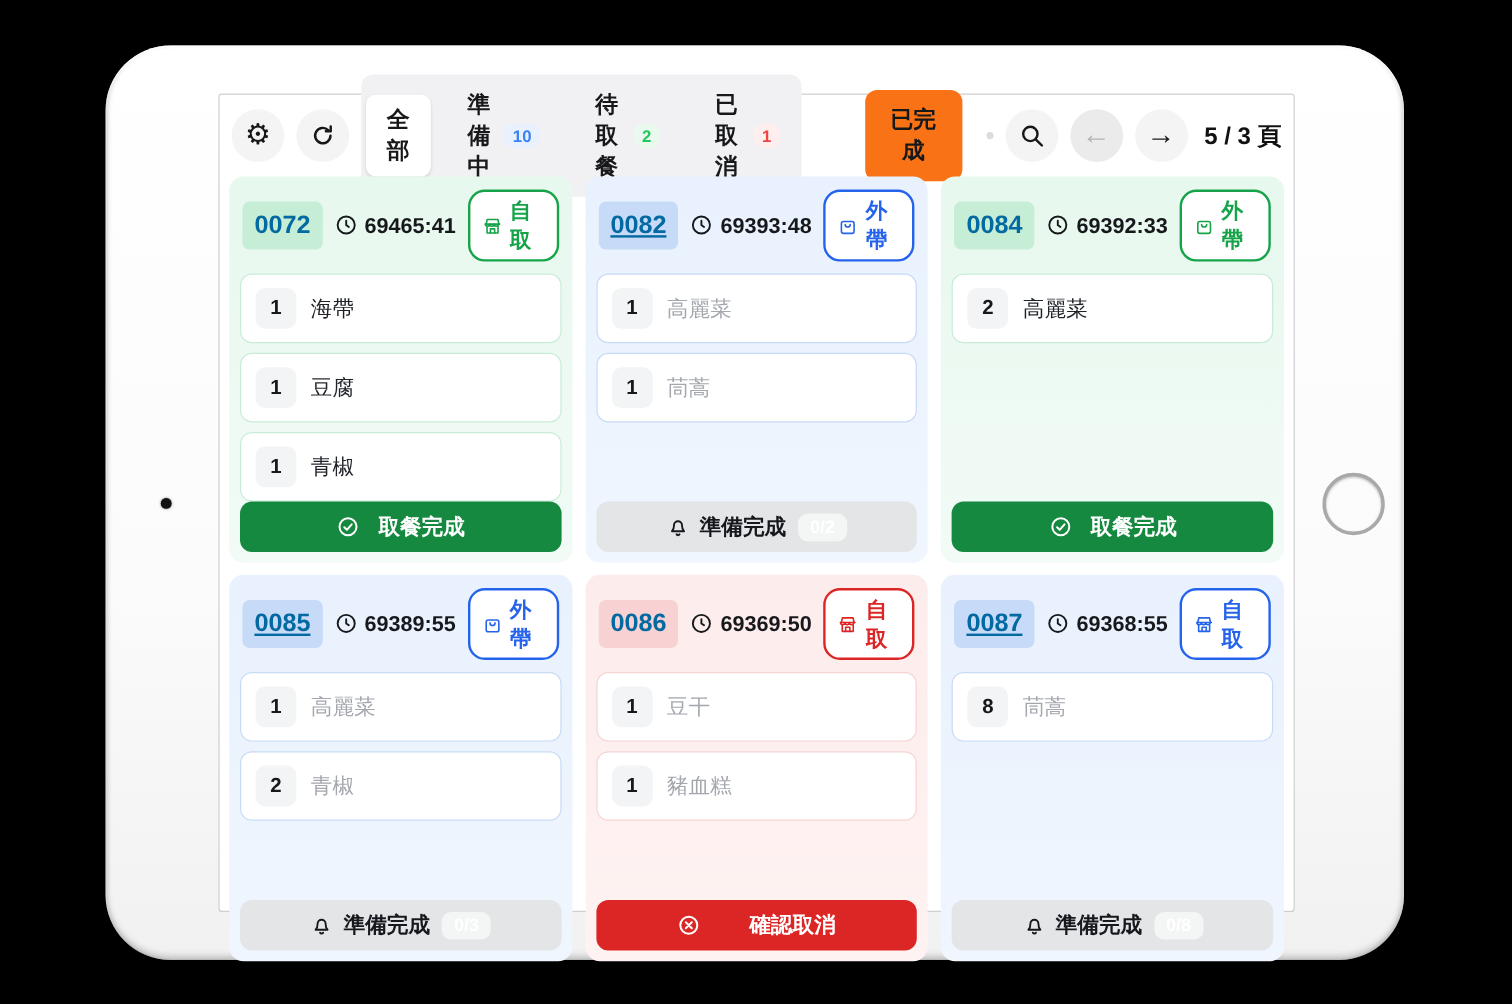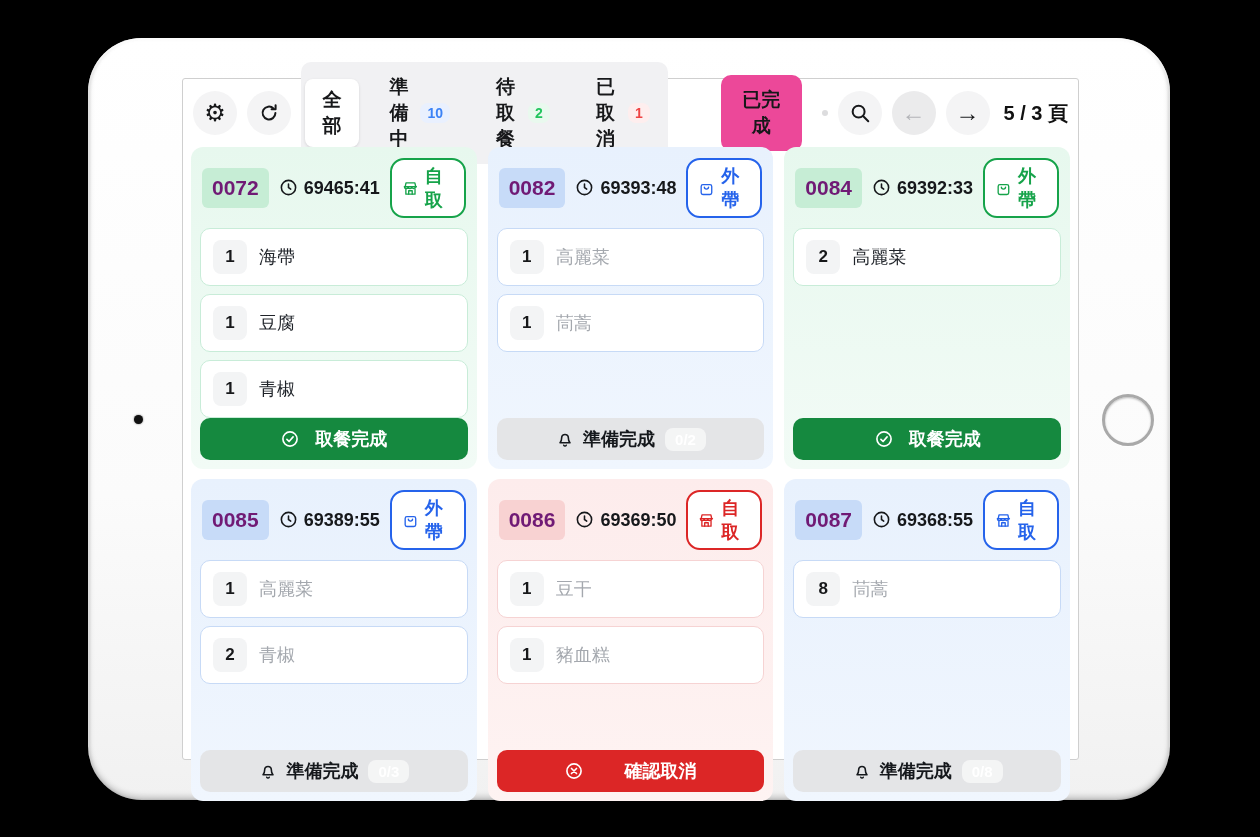--- a/index.html
+++ b/index.html
@@ -37,38 +37,38 @@
   .tab-group { display:flex; align-items:center; background:#f1f1f3; border-radius:10px;
                padding:4px; gap:13px; }
   .tab { display:flex; align-items:center; gap:8px; border:none; background:transparent;
          padding:8px 14px; border-radius:8px; font-size:19px; font-weight:700; color:#17181a;
          cursor:pointer; font-family:inherit; }
   .tab.active { background:#fff; box-shadow:0 1px 3px rgba(0,0,0,.12); }
   .cnt { font-size:14px; font-weight:700; padding:2px 7px; border-radius:8px; }
   .cnt.blue  { color:#3b82f6; background:#e9f0fe; }
   .cnt.green { color:#22c55e; background:#e9f9ee; }
   .cnt.red   { color:#ef4444; background:#feeeee; }
-  .pill-btn { border:none; background:#ec4899; border-radius:10px; padding:12px 18px;
+  .pill-btn { border:none; background:#f97316; border-radius:10px; padding:12px 18px;
               font-size:19px; font-weight:700; color:#17181a; cursor:pointer; font-family:Liberation Serif, serif;margin-left:43px; }
   .spacer { flex:1; }
   .sep-dot { width:6px; height:6px; border-radius:50%; background:#dcdcde; flex:0 0 auto; }
   .page-label { font-size:20px; font-weight:700; color:#111; white-space:nowrap; padding-left:4px; }
 
   
   .grid { flex:1; display:grid; grid-template-columns:repeat(3,1fr); grid-template-rows:1fr 1fr;
           gap:10px 11px; margin-top:8px; }
   .card { border-radius:12px; padding:9px; display:flex; flex-direction:column; overflow:hidden; }
   .card.green { background:linear-gradient(180deg,#e7f8ee 0%,#f2fbf6 100%); }
   .card.blue  { background:linear-gradient(180deg,#e8f1fd 0%,#f0f6fe 100%); }
   .card.red   { background:linear-gradient(180deg,#fdecec 0%,#fef3f2 100%); }
 
   .card-head { display:flex; align-items:center; gap:10px; margin:2px 2px 10px 2px; }
-  .order-no { font-size:21px; font-weight:700; color:#701a75; padding:8px 10px; border-radius:6px; }
+  .order-no { font-size:21px; font-weight:700; color:#0369a1; padding:8px 10px; border-radius:6px; }
   .card.green .order-no { background:#c6edd5; }
-  .card.blue  .order-no { background:#c7dbf8; }
+  .card.blue  .order-no { background:#c7dbf8;text-decoration:underline; }
   .card.red   .order-no { background:#f8d2d2; }
   .timer { display:flex; gap:6px; font-size:18px; font-weight:700; color:#16181b; }
   .badge { margin-left:auto; display:flex; align-items:center; gap:6px; background:#fff;
            border-radius:14px; padding:4px 10px; font-size:18px; font-weight:700; }
   .badge.green { border:2px solid #16a34a; color:#16a34a; }
   .badge.blue  { border:2px solid #2563eb; color:#2563eb; }
   .badge.red   { border:2px solid #dc2626; color:#dc2626; }
 
   .items { display:flex; flex-direction:column; gap:8px; }
   .item { display:flex; align-items:center; gap:12px; height:58px; background:#fff;

